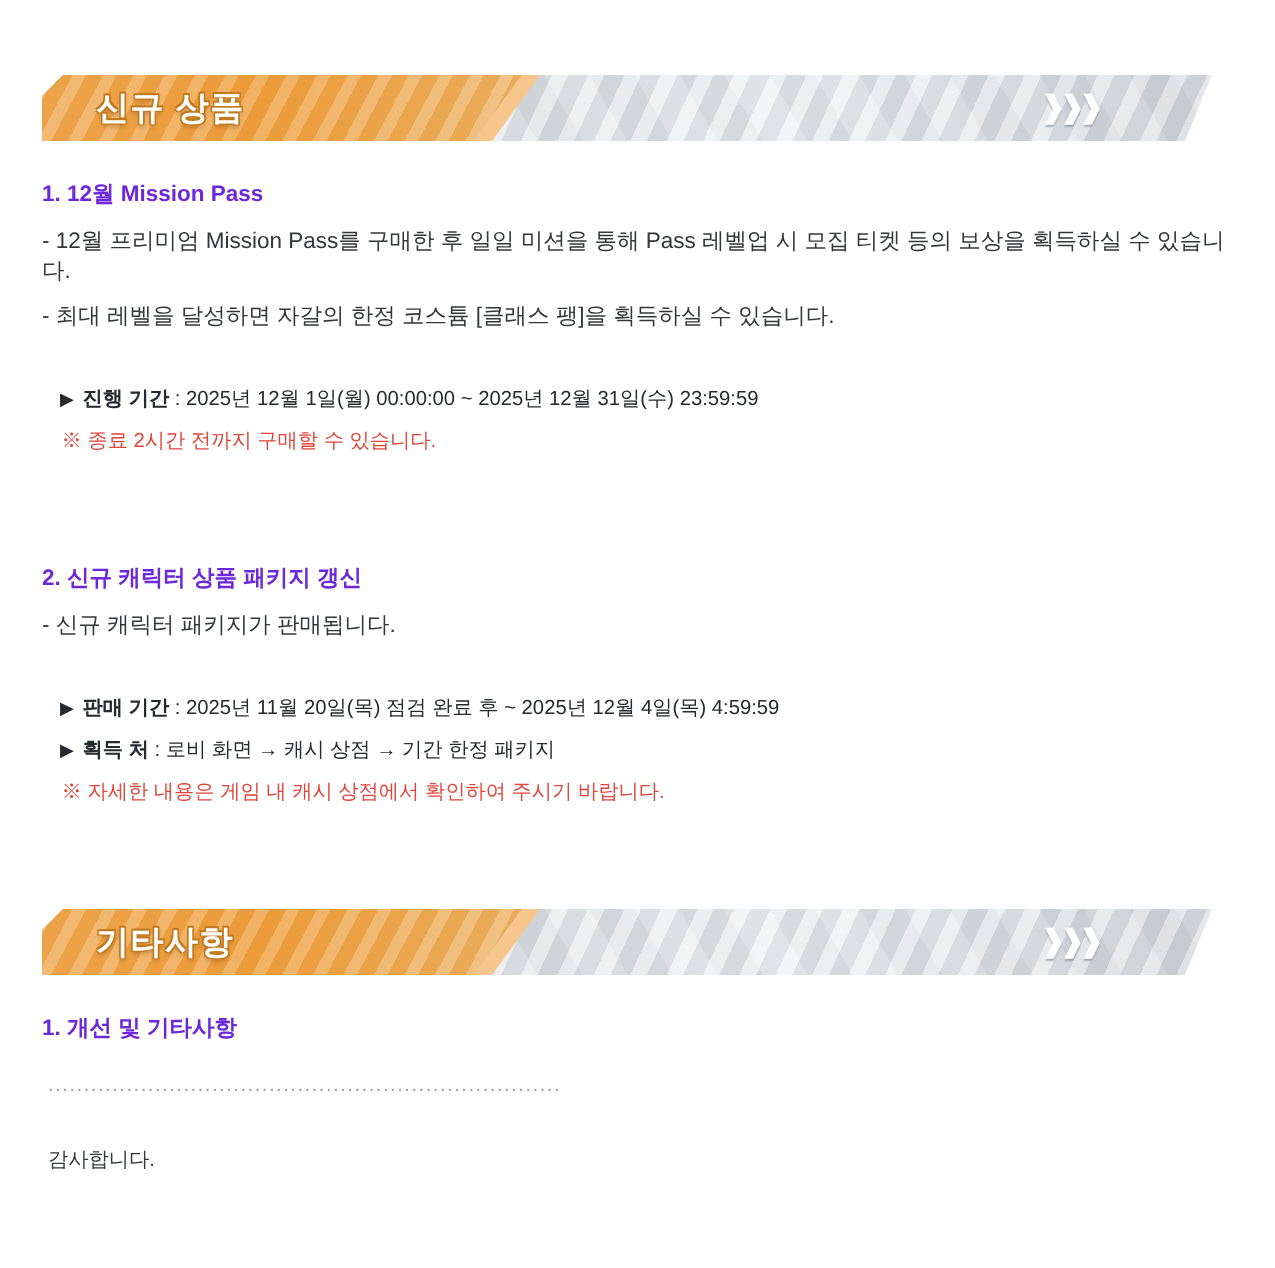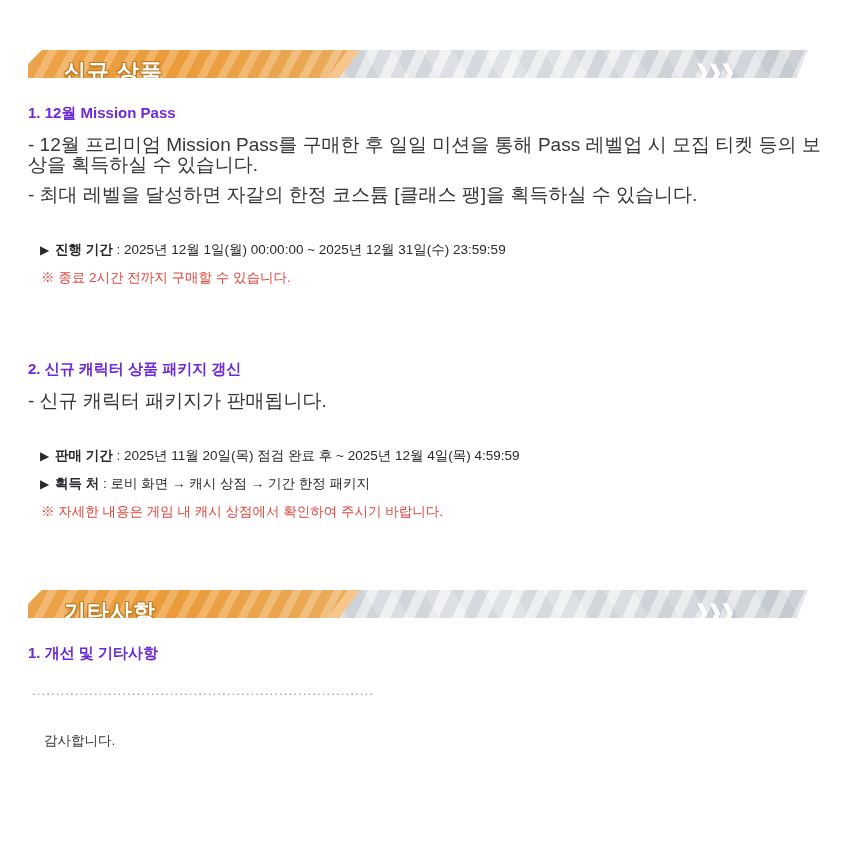--- a/index.html
+++ b/index.html
@@ -18,21 +18,21 @@
     position: relative;
     width: 850px;
     height: 845px;
     overflow: hidden;
   }
 
   
   .banner {
     position: relative;
     margin: 0 28px 0 28px;
-    height: 28px;
+    height: 44px;
     overflow: hidden;
   }
   .banner .bar-bg {
     position: absolute;
     left: 0; top: 0;
     width: 100%;
     height: 44px;
     background: linear-gradient(90deg, #cfd3d8 0%, #d9dde1 38%, #e9ecef 62%, #c9ced4 100%);
     clip-path: polygon(14px 0, 100% 0, 100% 100%, 0 100%, 0 14px);
   }
@@ -108,21 +108,21 @@
   .content {
     padding: 0 28px;
   }
   .h-item {
     font-size: 15px;
     font-weight: bold;
     color: #6d28d9;
     margin: 26px 0 12px 0;
   }
   .line {
-    font-size: 19px;
+    font-size: 15px;
     color: #33363a;
     margin: 0 0 10px 0;
     line-height: 20px;
   }
   .bullet-line {
     font-size: 13.5px;
     color: #26292d;
     margin: 0 0 6px 12px;
     line-height: 21px;
   }
@@ -147,21 +147,21 @@
     font-size: 13.5px;
     color: #9aa0a6;
     letter-spacing: 1px;
     margin: 20px 0 0 4px;
     white-space: nowrap;
     overflow: hidden;
   }
   .closing {
     font-size: 13.5px;
     color: #33363a;
-    margin: 34px 0 0 16px;
+    margin: 34px 0 0 4px;
   }
   .top-pad { height: 50px; }
 </style>
 </head>
 <body>
 
 <div class="page">
 
   <div class="top-pad"></div>
 

